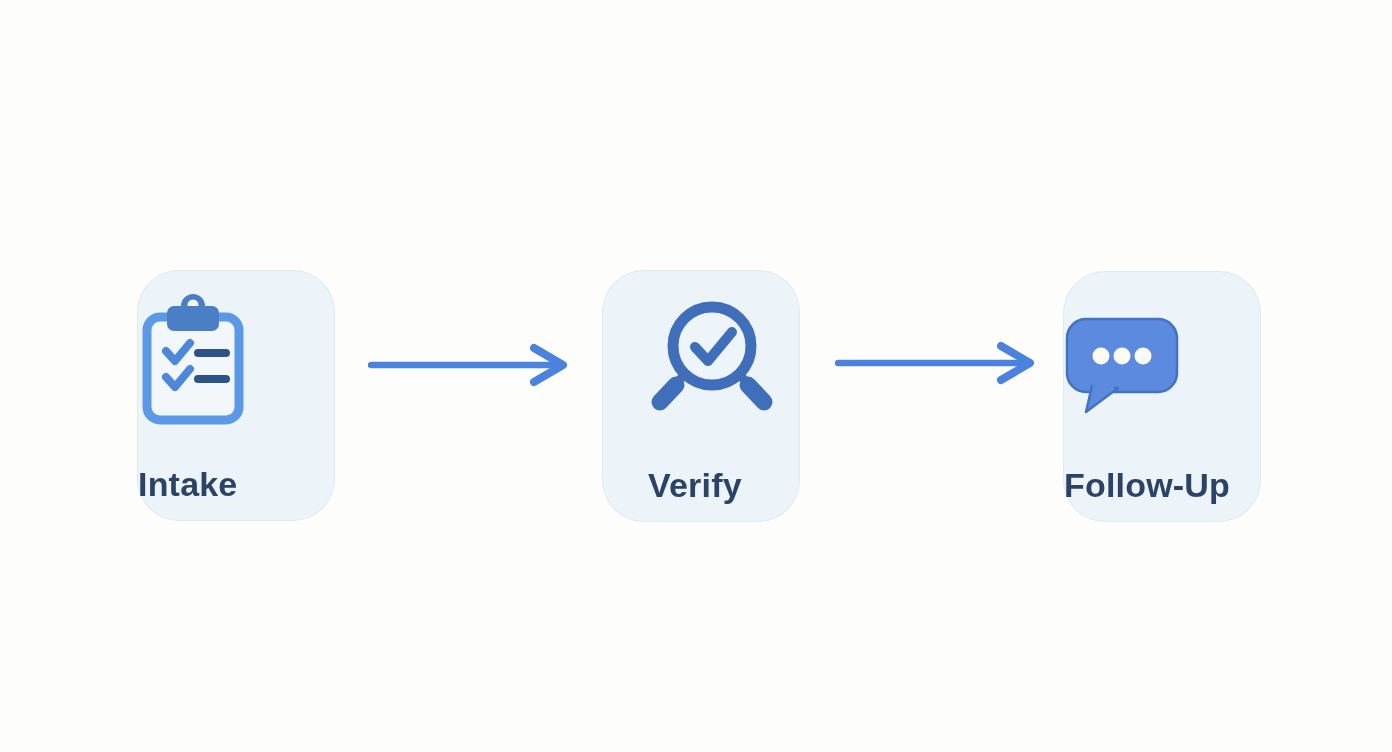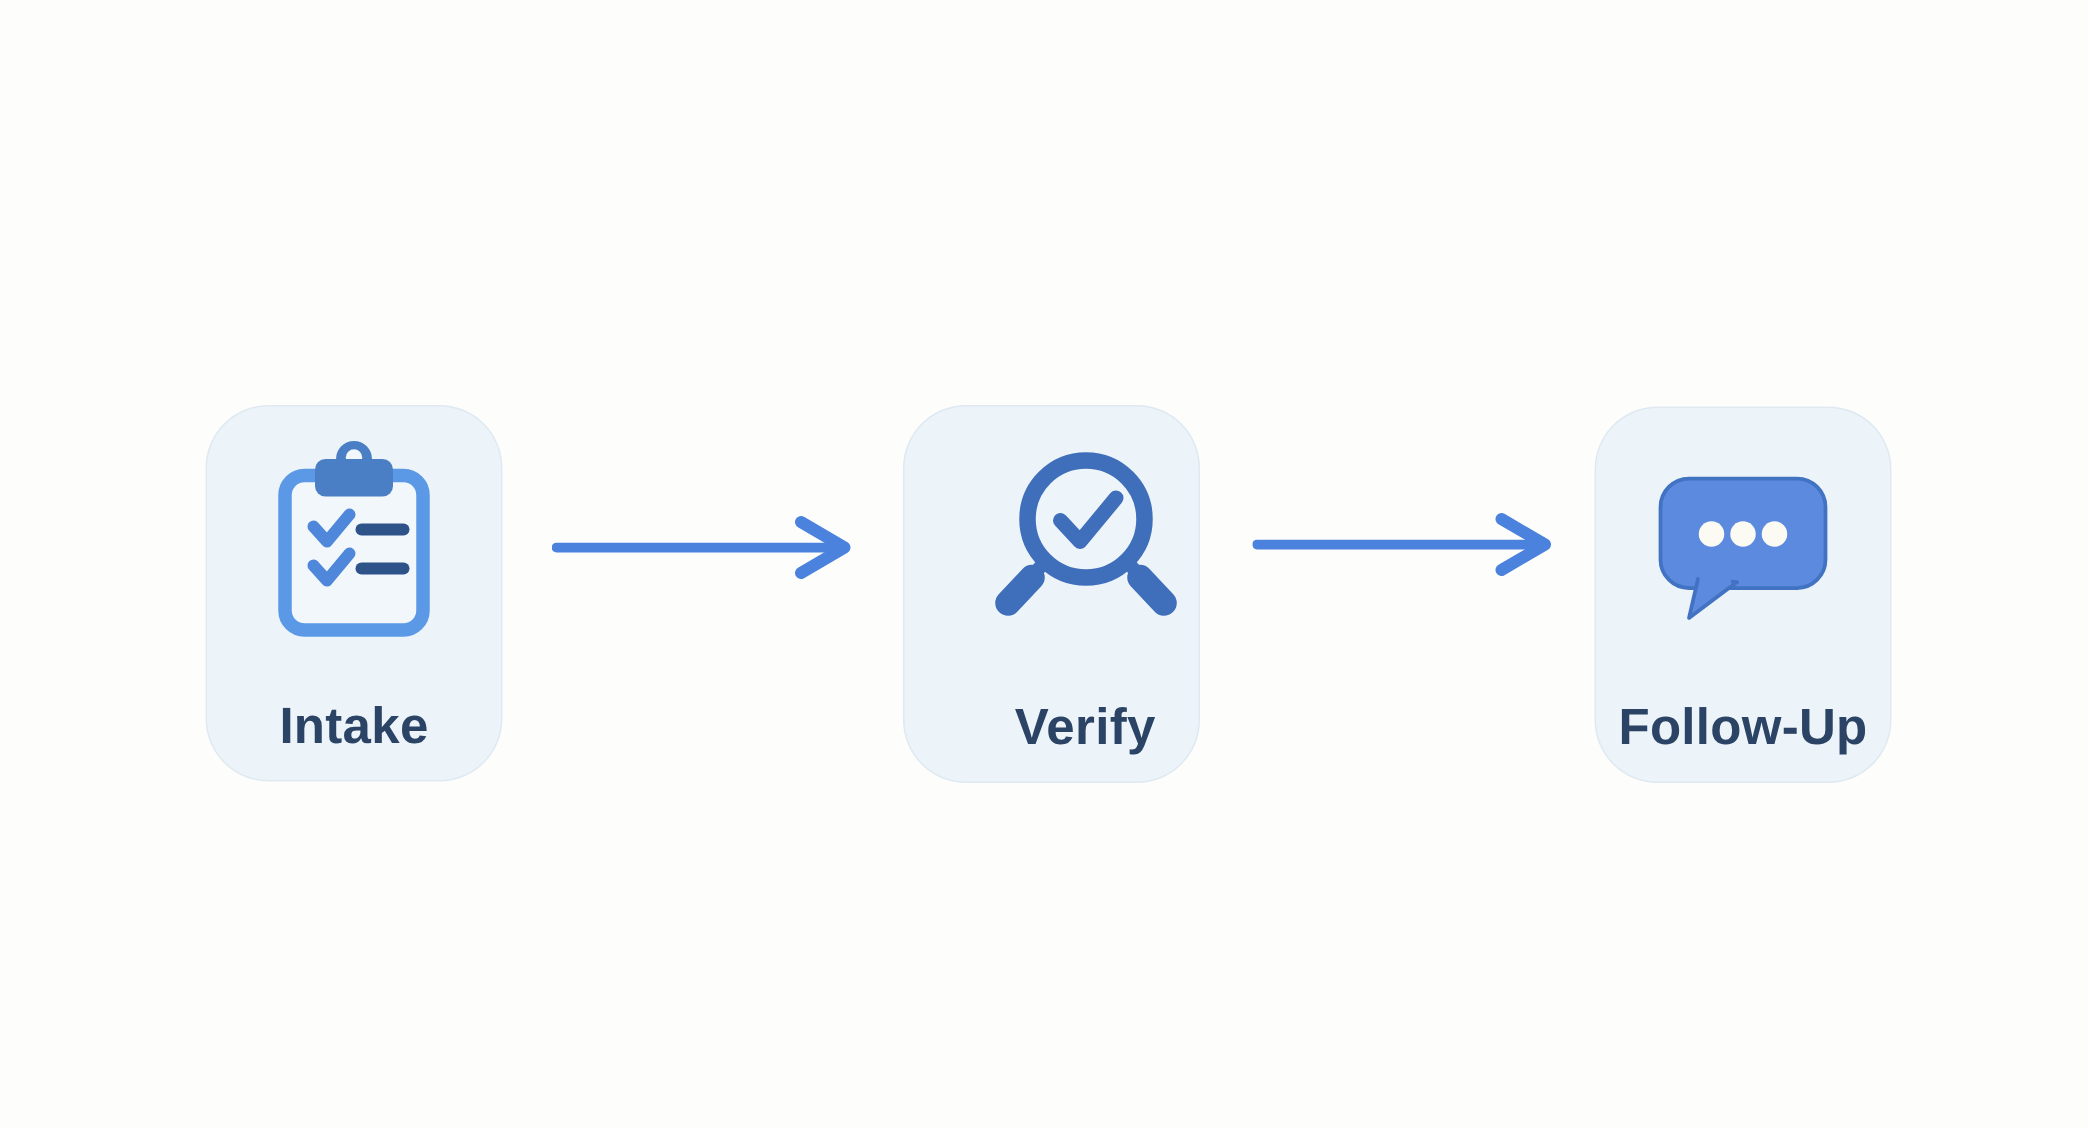--- a/index.html
+++ b/index.html
@@ -19,21 +19,21 @@
   .step-card {
     position: absolute;
     width: 198px;
     height: 251px;
     background: #edf4f9;
     border: 1px solid rgba(205, 220, 233, 0.45);
     border-radius: 42px;
     box-sizing: border-box;
     display: flex;
     flex-direction: column;
-    align-items: center;
+    align-items: flex-start;
   }
   .step-card .icon-wrap {
     display: flex;
     justify-content: center;
     align-items: flex-start;
   }
   .step-label {
     margin-top: auto;
     padding-bottom: 16px;
     font-size: 34px;

